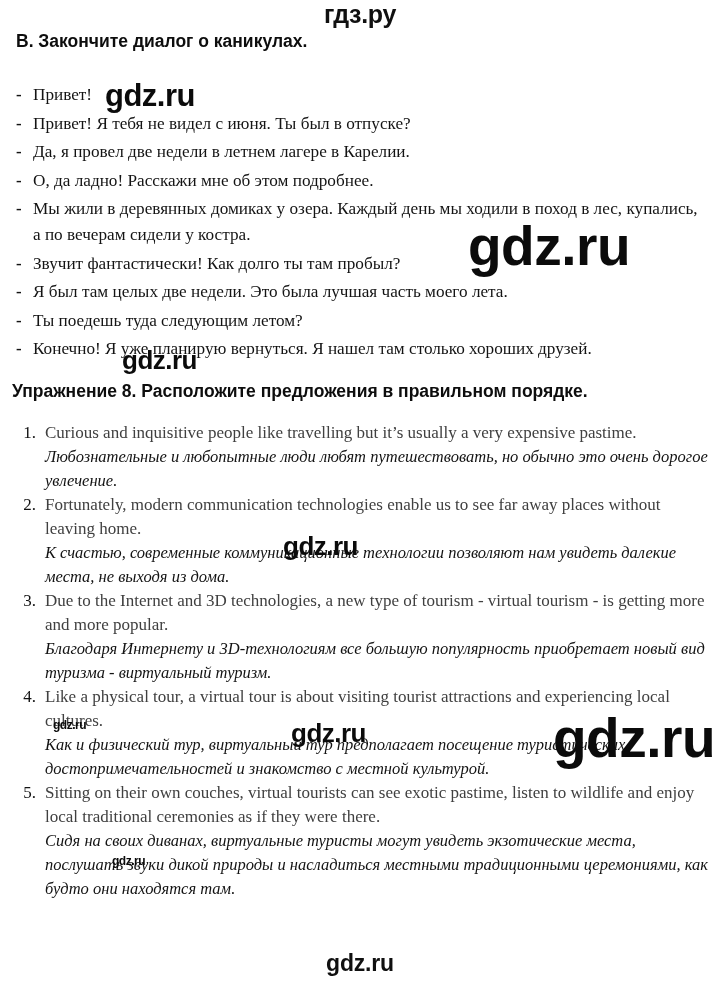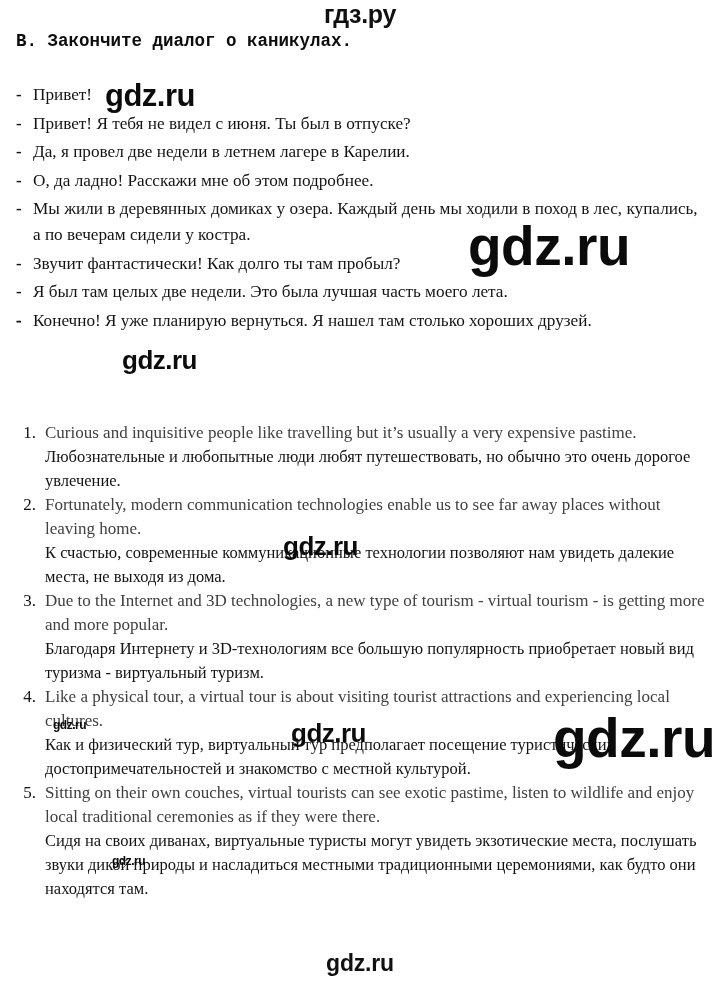--- a/index.html
+++ b/index.html
@@ -62,21 +62,21 @@
     pointer-events: none;
   }
   .wm-xl { font-size: 55px; }
   .wm-lg { font-size: 31px; }
   .wm-md { font-size: 26px; }
   .wm-sm { font-size: 12px; }
 
   
   .heading {
     position: absolute;
-    font-family: Liberation Mono, monospace;
+    font-family: Liberation Sans, sans-serif;
     font-weight: bold;
     font-size: 17.5px;
     color: #0d0d0d;
     white-space: nowrap;
   }
   #heading-b { top: 31px; left: 16px; }
   #heading-ex8 { top: 381px; left: 12px; }
 
   
   .dialog {
@@ -123,20 +123,21 @@
     font-size: 17px;
     line-height: 24px;
     color: #131313;
   }
   .ex-en {
     font-size: 17px;
     line-height: 24px;
     color: #404040;
   }
   .ex-ru {
+    font-style: italic;
     font-size: 16.5px;
     line-height: 24px;
     color: #131313;
   }
 </style>
 </head>
 <body>
 
 <div class="page">
 
@@ -145,24 +146,25 @@
   <div class="heading" id="heading-b">B. Закончите диалог о каникулах.</div>
 
   <div class="dialog" id="dialog-list">
       <div class="dialog-line"><span class="dash">-</span><span>Привет!</span></div>
       <div class="dialog-line"><span class="dash">-</span><span>Привет! Я тебя не видел с июня. Ты был в отпуске?</span></div>
       <div class="dialog-line"><span class="dash">-</span><span>Да, я провел две недели в летнем лагере в Карелии.</span></div>
       <div class="dialog-line"><span class="dash">-</span><span>О, да ладно! Расскажи мне об этом подробнее.</span></div>
       <div class="dialog-line"><span class="dash">-</span><span>Мы жили в деревянных домиках у озера. Каждый день мы ходили в поход в лес, купались, а по вечерам сидели у костра.</span></div>
       <div class="dialog-line"><span class="dash">-</span><span>Звучит фантастически! Как долго ты там пробыл?</span></div>
       <div class="dialog-line"><span class="dash">-</span><span>Я был там целых две недели. Это была лучшая часть моего лета.</span></div>
-      <div class="dialog-line"><span class="dash">-</span></div>
+      <div class="dialog-line"><span class="dash">-</span><span>Ты поедешь туда следующим летом?</span></div>
       <div class="dialog-line"><span class="dash">-</span><span>Конечно! Я уже планирую вернуться. Я нашел там столько хороших друзей.</span></div>
     </div>
 
+  <div class="heading" id="heading-ex8">Упражнение 8. Расположите предложения в правильном порядке.</div>
 
   <div class="exercise" id="exercise-list">
       <div class="ex-item">
         <div class="num">1.</div>
         <div class="ex-en">Curious and inquisitive people like travelling but it’s usually a very expensive pastime.</div>
         <div class="ex-ru">Любознательные и любопытные люди любят путешествовать, но обычно это очень дорогое увлечение.</div>
       </div>
       <div class="ex-item">
         <div class="num">2.</div>
         <div class="ex-en">Fortunately, modern communication technologies enable us to see far away places without leaving home.</div>

